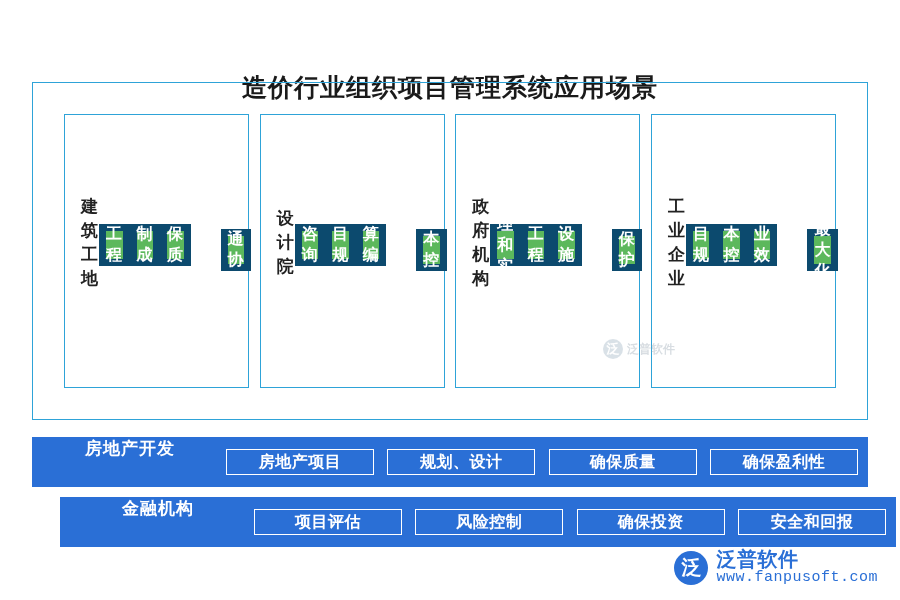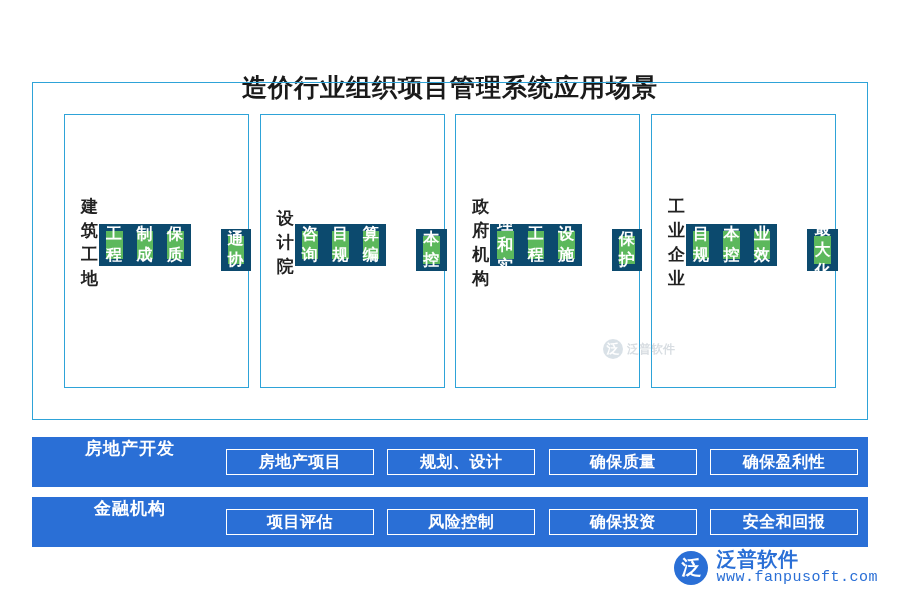--- a/index.html
+++ b/index.html
@@ -82,21 +82,21 @@
     position: absolute;
     left: 32px;
     width: 836px;
     height: 50px;
     background: #2a6fd6;
     display: flex;
     box-sizing: border-box;
     padding: 0 10px;
   }
   .blue-row.row1 { top: 437px; }
-  .blue-row.row2 { top: 497px; }
+  .blue-row.row2 { top: 497px; margin-left: 28px; }
   .row-label {
     width: 176px;
     text-align: center;
     color: #ffffff;
     font-size: 17px;
     font-weight: bold;
     letter-spacing: 1px;
     flex: 0 0 auto;
   }
   .row-cells {

